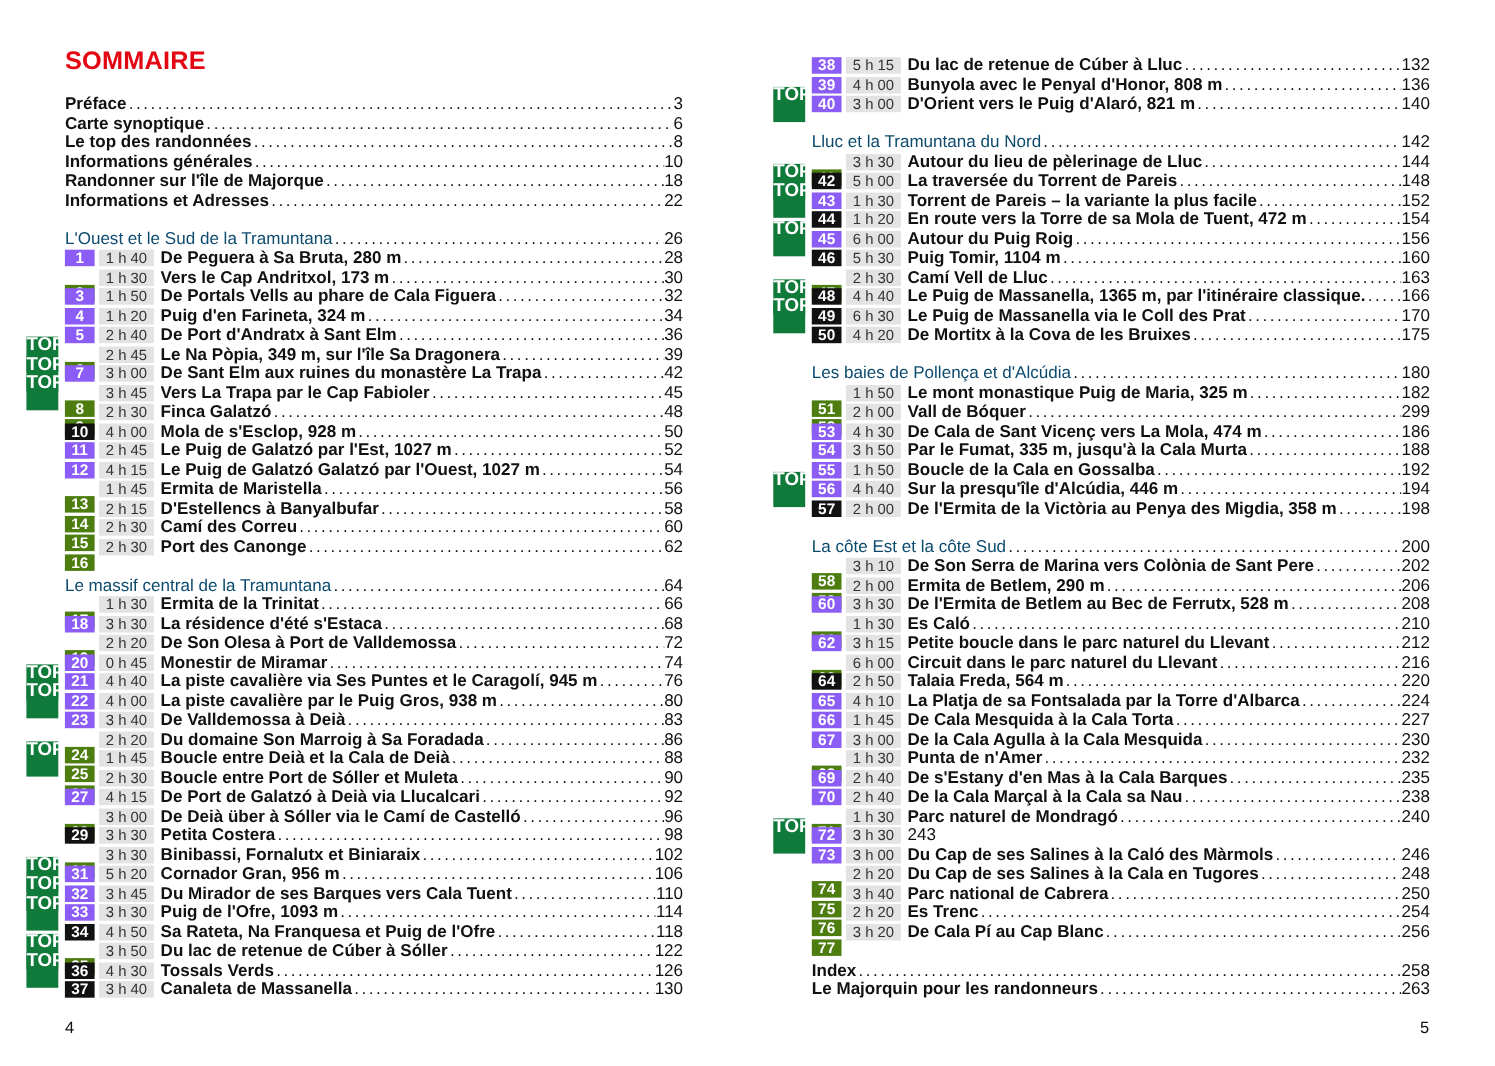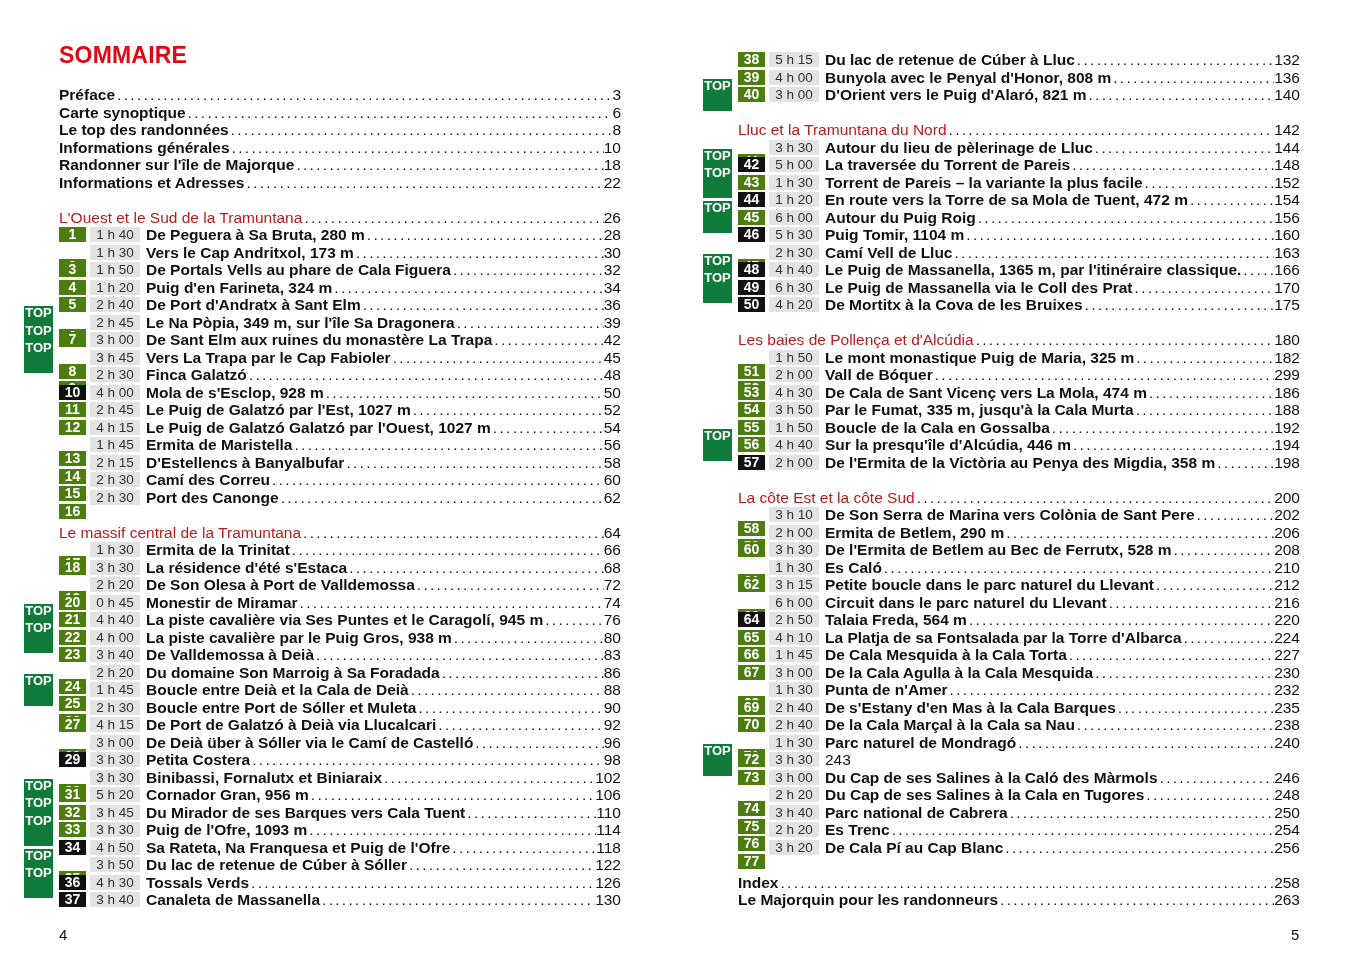--- a/index.html
+++ b/index.html
@@ -15,29 +15,29 @@
          display: flex; align-items: center; white-space: nowrap; }
   .row.front, .row.tail { font-weight: 700; }
   .row .entry { display: flex; flex: 1; overflow: hidden; min-width: 0; }
   .row .txt { flex: 0 0 auto; padding-right: 2px; }
   .row .dots { flex: 1 1 auto; overflow: hidden; font-weight: 400; letter-spacing: 2.4px;
                color: #111; }
   .row .dots::before { content: ". . . . . . . . . . . . . . . . . . . . . . . . . . . . . . . . . . . . . . . . . . . . . . . . . . . . . . . . . . . . . . . . . . . . . . . . . . . . . . . . . . . . . . . . . . . . . . . . ."; letter-spacing: -1px; }
   .row .pg { flex: 0 0 auto; font-weight: 400; }
   .row.front .pg, .row.tail .pg { font-weight: 400; }
   .row.section { color: #e30613; font-weight: 400; }
-  .row.section .txt { color: #b91c1c; }
+  .row.section .txt { color: #0c4a6e; }
   .row.section .pg, .row.section .dots { color: #111; }
   .row.hike .txt { font-weight: 700; }
   .spacer { height: 17.5px; }
   .top-badge { position: absolute; width: 29px; height: 32px; background: #0f7a3a; color: #fff;
-               font-size: 13px; font-weight: 700; line-height: 14px; text-align: center; }
+               font-size: 17px; font-weight: 700; line-height: 14px; text-align: center; }
   .num { flex: 0 0 27px; width: 27px; height: 15px; line-height: 15px; text-align: center;
          color: #fff; font-weight: 700; font-size: 14px; margin-right: 4px; }
-  .num.red { background: #4d7c0f; }
+  .num.red { background: #8b5cf6; }
   .num.blue { background: #4d7c0f; margin-top: 28px; }
   .num.black { background: #111111; }
   .dur { flex: 0 0 50px; width: 50px; height: 15px; line-height: 15px; text-align: center;
          background: #e3e3e3; color: #333; font-size: 13.5px; margin-right: 6px; font-family: "Liberation Sans Narrow", "Liberation Sans", sans-serif; }
   .folio { position: absolute; top: 926px; font-size: 15px; color: #111; }
 </style>
 </head>
 <body>
 
 <div class="page page-left">

